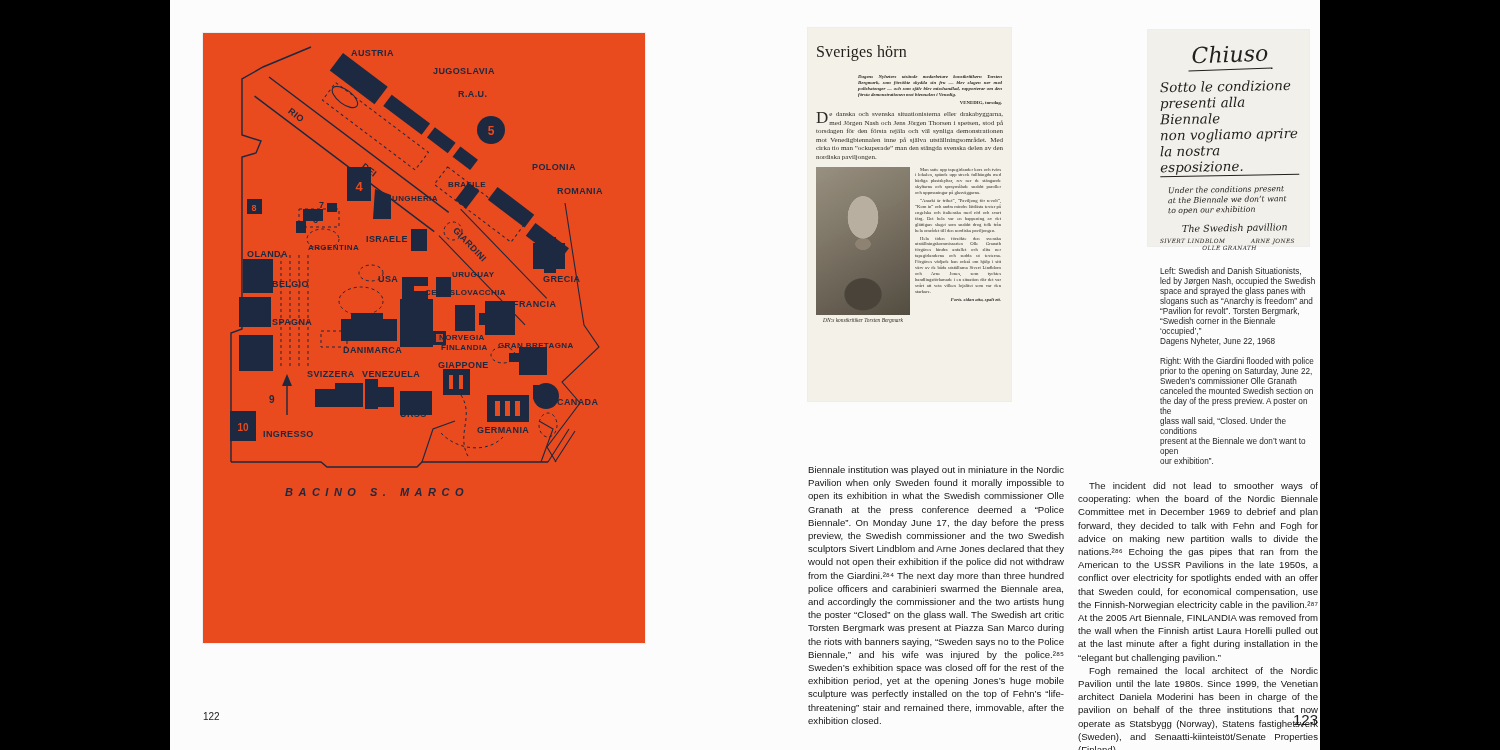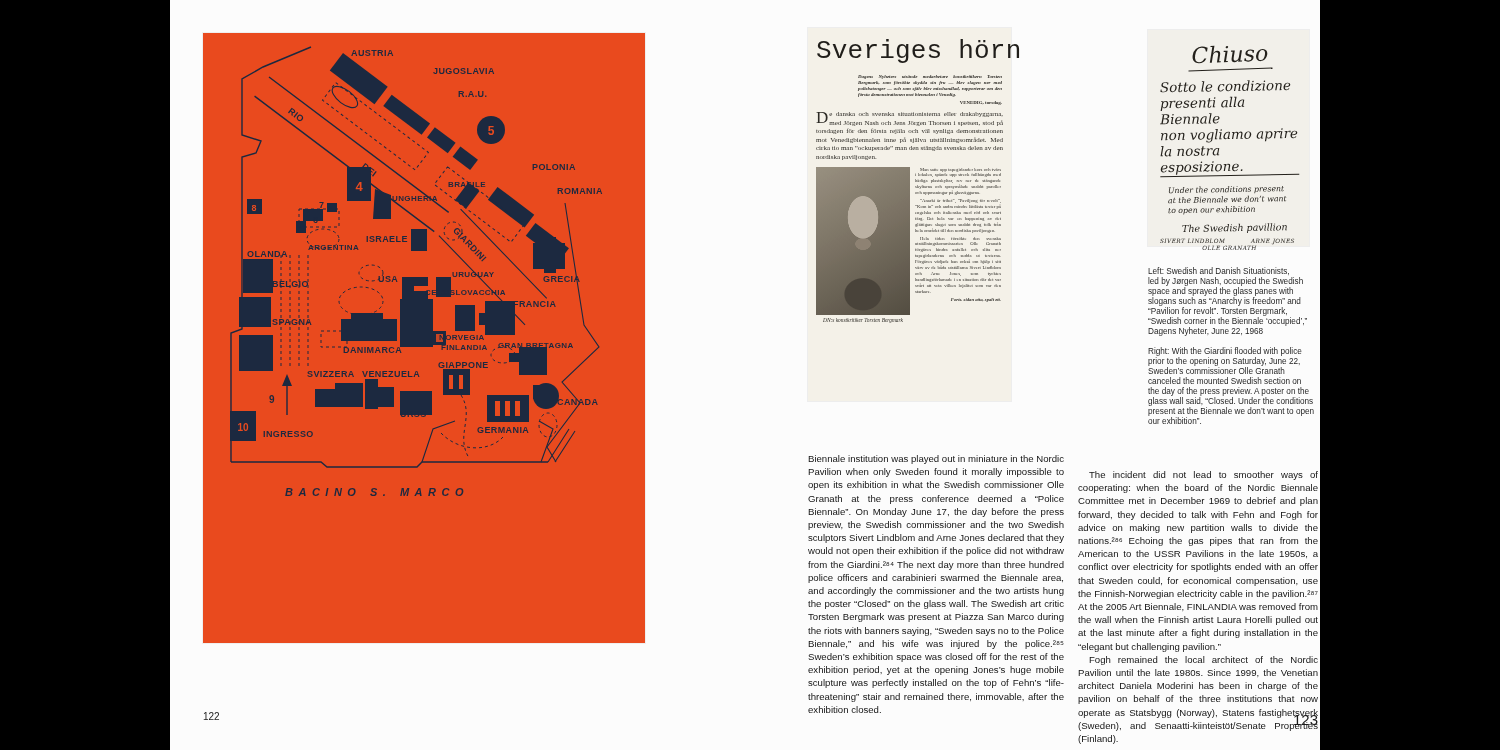--- a/index.html
+++ b/index.html
@@ -18,21 +18,21 @@
   .bld { fill:#1c2940; }
   .ln  { stroke:#1c2940; stroke-width:1.4; fill:none; }
   .lnt { stroke:#1c2940; stroke-width:1.1; fill:none; }
   .dsh { stroke:#1c2940; stroke-width:1; fill:none; stroke-dasharray:3 3; }
   #left-caption { left:33px; top:682px; width:260px; font-size:8.2px; line-height:10px; color:#222; white-space:pre-line; }
   #pageno-122 { left:33px; top:711px; font-size:10px; color:#1a1a1a;text-align:right; }
 
   
   #newsclip { left:638px; top:28px; width:203px; height:373px; background:#f4f1e8; color:#2c2a25; padding:8px 8px 6px 8px;
     font-family:"Liberation Serif", serif; box-shadow:0 0 0 1px rgba(0,0,0,.06); }
-  .nh { font-size:26px; line-height:31px; letter-spacing:.2px; color:#201e1a; white-space:nowrap;font-family:Liberation Mono, monospace; }
+  .nh { font-size:16px; line-height:31px; letter-spacing:.2px; color:#201e1a; white-space:nowrap; }
   .nh2 { padding-left:22px; } .nh3 { padding-left:44px; }
   #news-lede { margin:7px 0 0 42px; width:144px; font-size:4.9px; line-height:6px; font-style:italic; font-weight:bold; text-align:justify; }
   #news-dateline { width:186px; text-align:right; font-size:4.9px; font-weight:bold; margin-top:2px; }
   #news-intro { margin-top:5px; font-size:7px; line-height:8.6px; text-align:justify; }
   #news-intro .dropcap { float:left; font-size:17px; line-height:15px; padding-right:1px; }
   #news-cols { margin-top:5px; display:flex; gap:5px; }
   #news-photo { width:94px; height:148px; flex:0 0 auto;
     background:
       radial-gradient(ellipse 26px 36px at 50% 34%, #b6ad9f 58%, rgba(0,0,0,0) 60%),
       radial-gradient(ellipse 13px 10px at 50% 52%, #8d8274 58%, rgba(0,0,0,0) 62%),
@@ -51,24 +51,24 @@
   .note-it { font-size:13.5px; line-height:16px; transform:rotate(-1deg); }
   .note-it-last { border-bottom:1.2px solid #24211c; display:inline-block; padding-bottom:1px; }
   .note-en { font-size:7.8px; line-height:10px; margin-left:8px; transform:rotate(-1deg); }
   #note-pav { font-size:9.5px; margin:7px 0 5px 22px; transform:rotate(-1deg); }
   #note-sigs { font-size:5.8px; letter-spacing:.4px; text-transform:uppercase; display:flex; justify-content:space-between; padding:0 4px 0 0; }
   #note-sig3 { font-size:5.8px; letter-spacing:.4px; text-transform:uppercase; text-align:center; margin-top:1px; }
   .mt8{margin-top:9px;}
 
   
   #captions { left:978px; top:267px; width:168px; font-size:8.2px; line-height:10px; color:#1f1f1f; }
-  #captions .cap { white-space:pre-line; margin-bottom:10px; }
-
-  
-  .bodycol { top:452px; font-size:9.6px; line-height:13.2px; color:#141414; text-align:justify; }
+  #captions .cap { white-space:pre-line; margin-bottom:10px;margin-left:12px; }
+
+  
+  .bodycol { top:463px; font-size:9.6px; line-height:13.2px; color:#141414; text-align:justify; }
   #col1 { left:638px; width:256px; }
   #col2 { left:908px; width:240px;margin-top:16px; }
   #col2 p { text-indent:11px; }
   #pageno-123 { left:908px; top:711px; width:240px; text-align:right; font-size:15px; color:#1a1a1a; }
 </style>
 </head>
 <body>
 
 <div id="spread">
 

